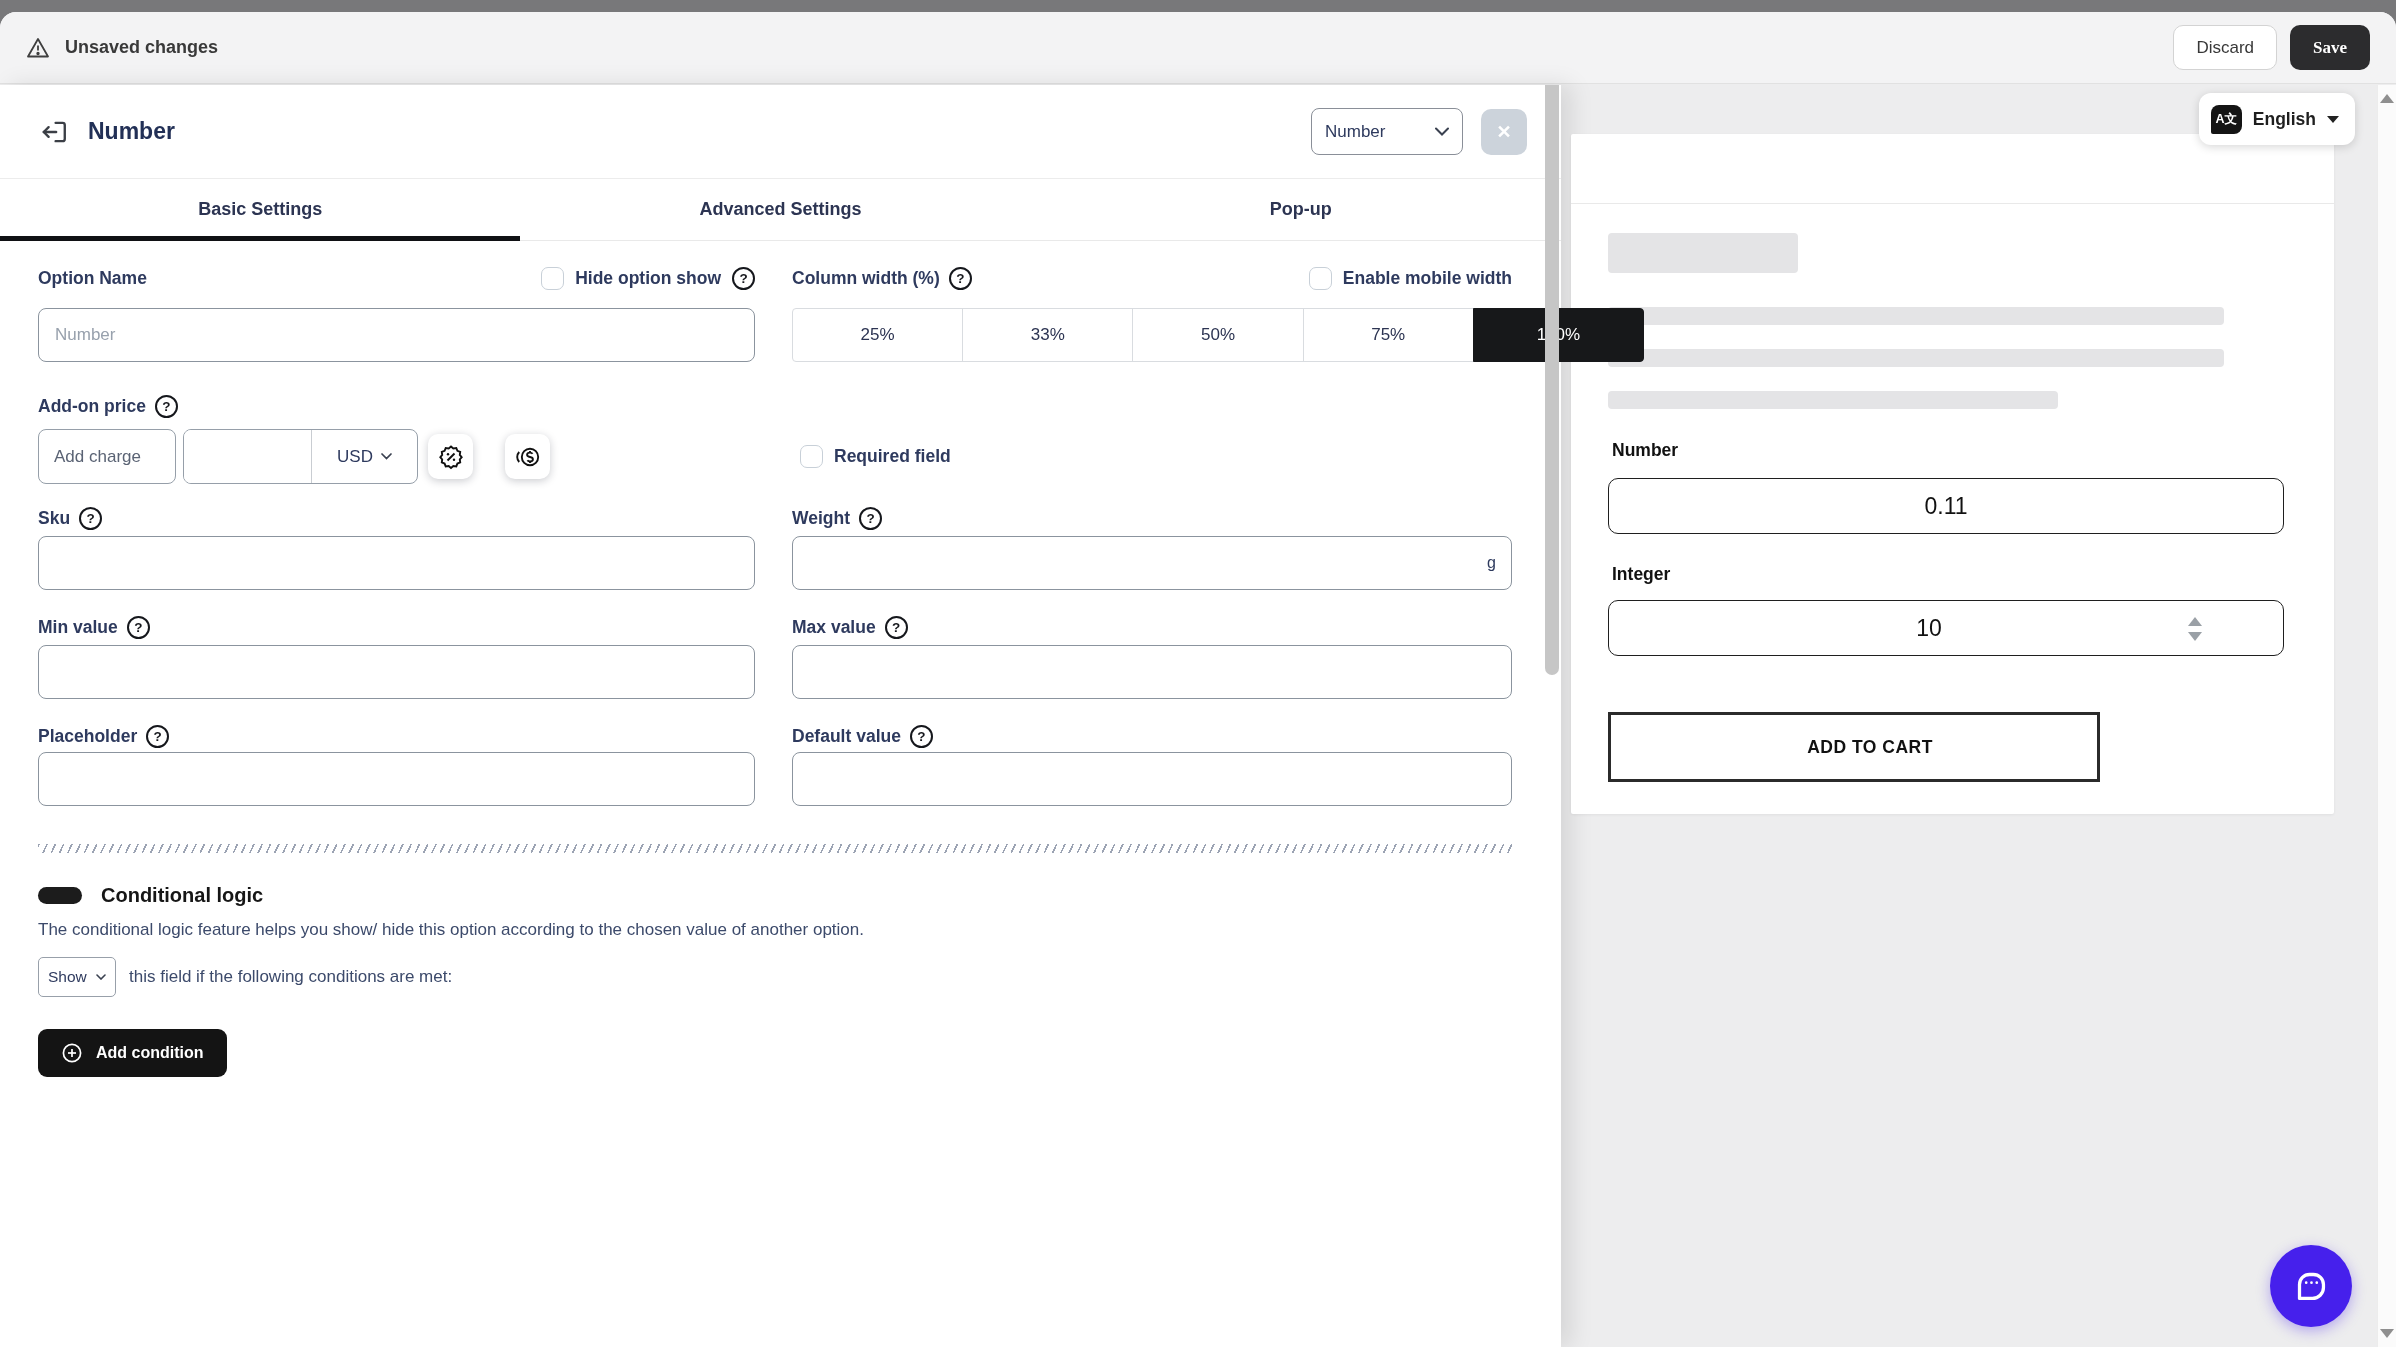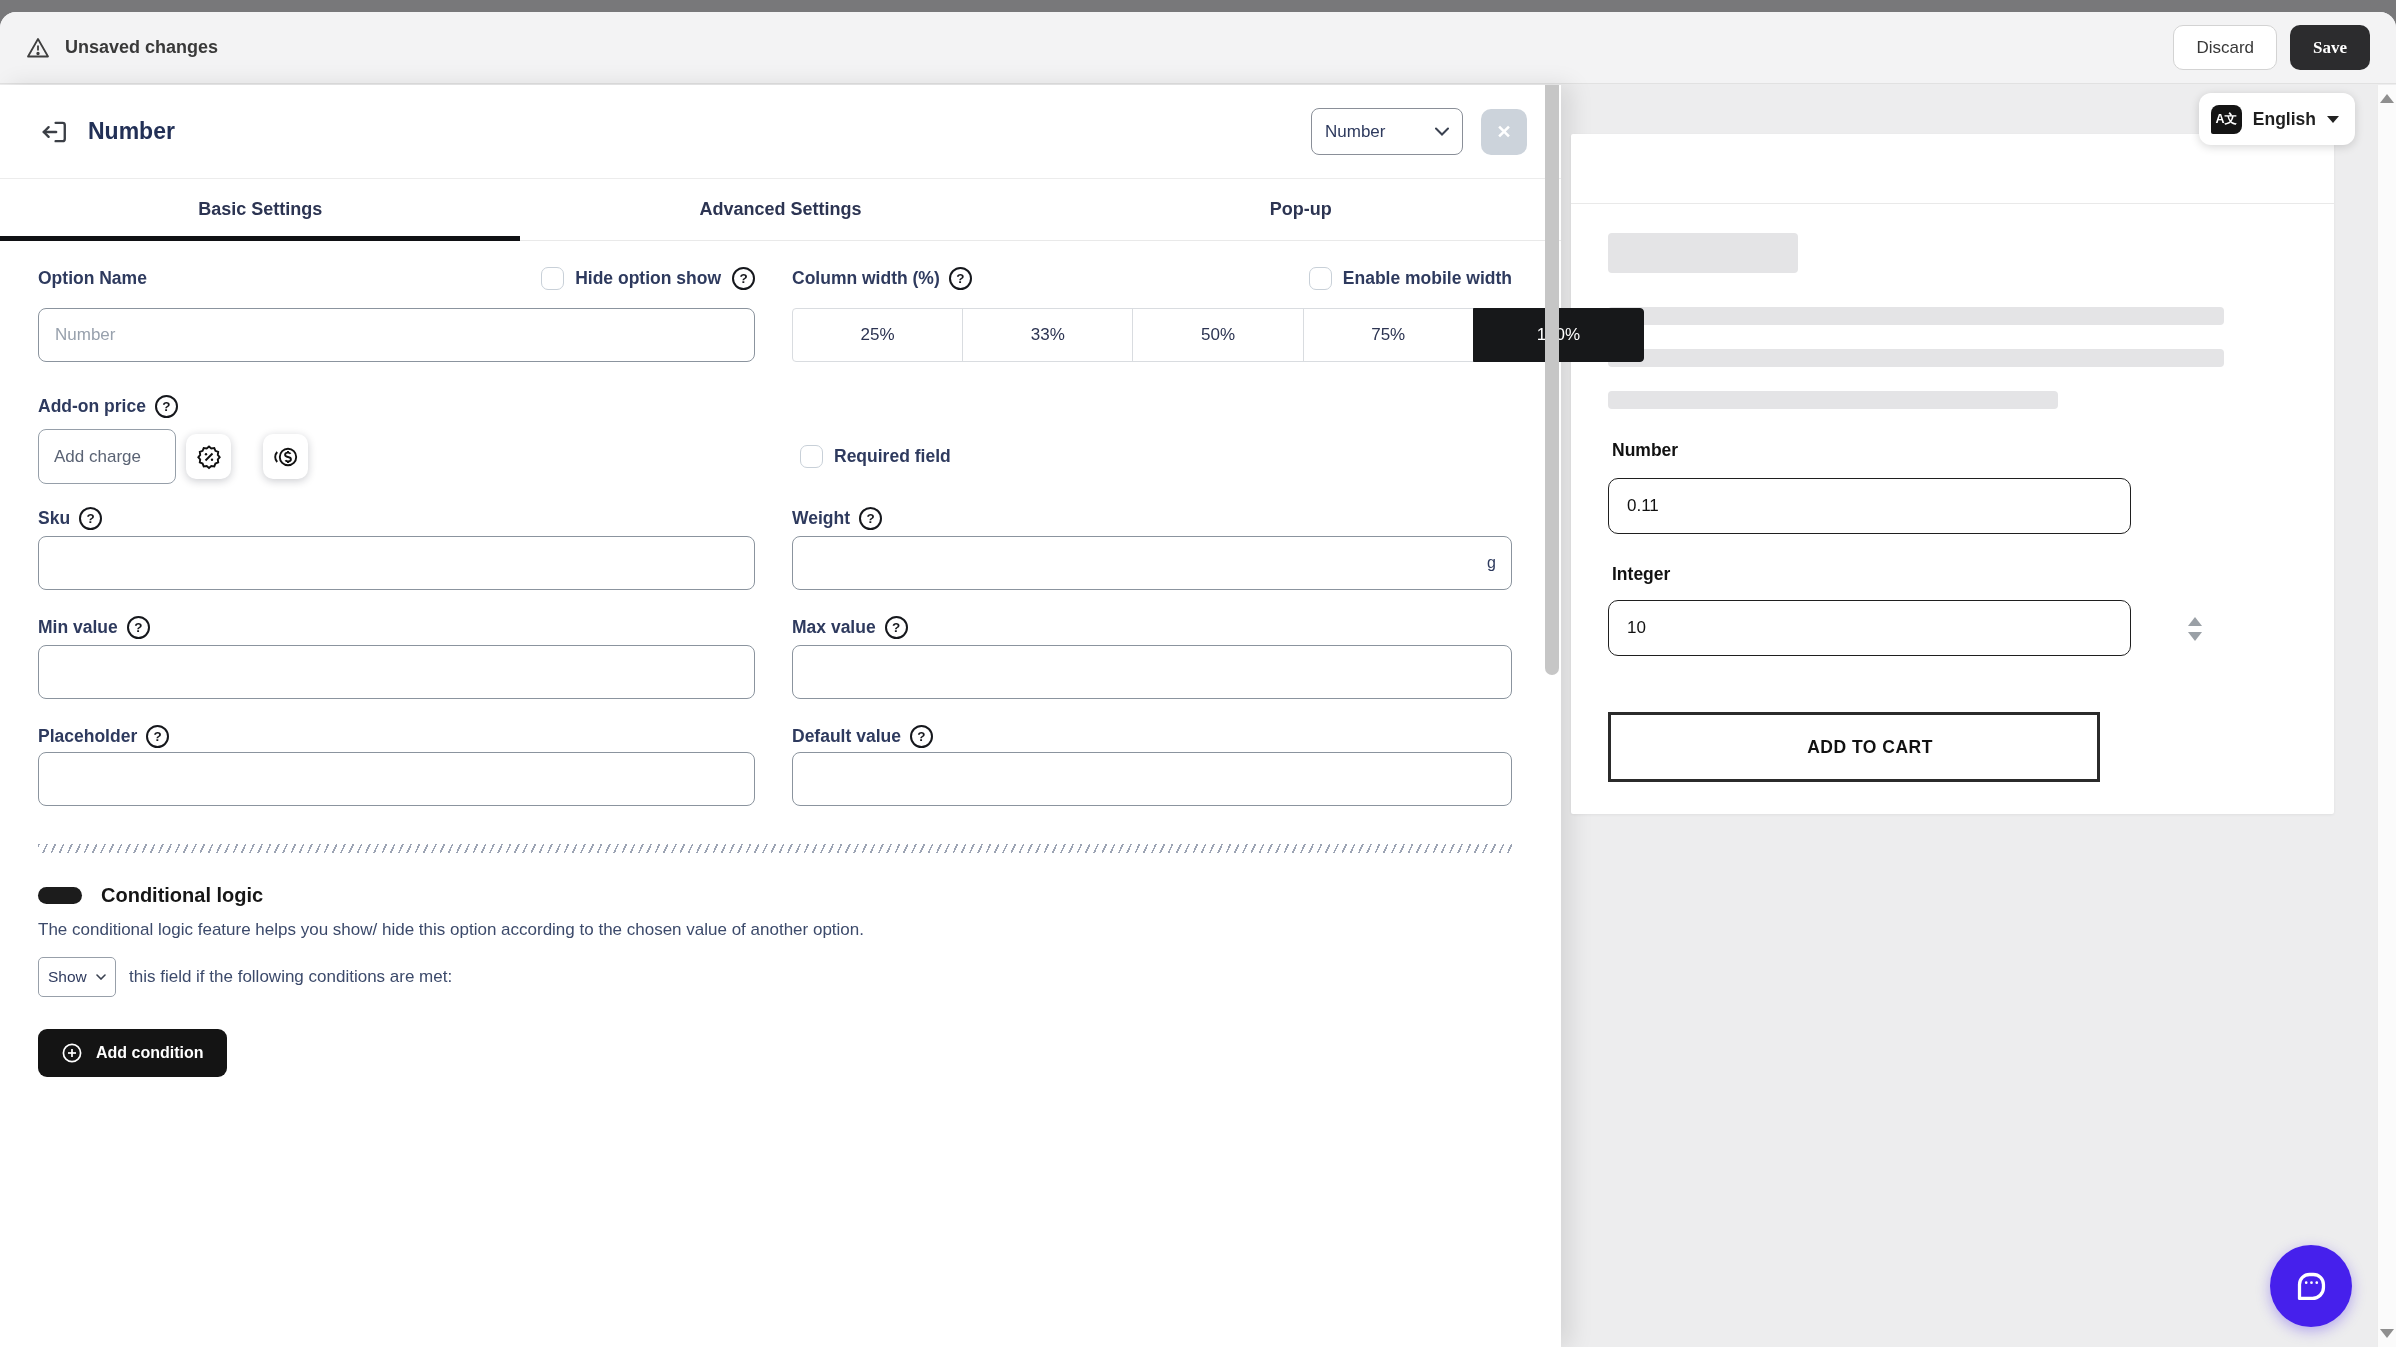--- a/index.html
+++ b/index.html
@@ -169,23 +169,23 @@
   }
   .card-header { height:70px; border-bottom:1px solid #e9e9e9; }
   .skel { position:absolute; background:#e4e4e6; border-radius:4px; }
   .skel.block { left:37px; top:99px;  width:190px; height:40px; }
   .skel.bar1  { left:37px; top:173px; width:616px; height:18px; }
   .skel.bar2  { left:37px; top:215px; width:616px; height:18px; }
   .skel.bar3  { left:37px; top:257px; width:450px; height:18px; }
   .pv-label { position:absolute; left:41px; font-size:17.5px; font-weight:700; color:#111; }
   .pv-label.l1 { top:306px; } .pv-label.l2 { top:430px; }
   .pv-input {
-    position:absolute; left:37px; width:523px; height:56px;
-    border:1.6px solid #1f1f1f; border-radius:10px; font-size:17px; color:#111;
-    padding:0 18px; font-family:"Liberation Sans",sans-serif; outline:none; background:#fff;
+    position:absolute; left:37px; width:676px; height:56px;
+    border:1.6px solid #1f1f1f; border-radius:10px; font-size:23px; color:#111;
+    padding:0 18px; font-family:"Liberation Sans",sans-serif; outline:none; background:#fff;text-align:center;
   }
   .pv-input.i1 { top:344px; } .pv-input.i2 { top:466px; padding-right:52px; }
   .stepper {
     position:absolute; left:613px; top:483px; width:22px; height:24px;
     display:flex; flex-direction:column; align-items:center; justify-content:space-between;
     cursor:pointer;
   }
   .tri-up    { width:0; height:0; border-left:7px solid transparent; border-right:7px solid transparent; border-bottom:9px solid #9aa0a6; }
   .tri-down  { width:0; height:0; border-left:7px solid transparent; border-right:7px solid transparent; border-top:9px solid #9aa0a6; }
   .btn-add-cart {
@@ -311,20 +311,29 @@
             <span class="field-label">
               <span>Add-on price</span>
               <span class="help-icon">?</span>
             </span>
           </div>
         </div>
 
         <div class="row mt11">
           <div class="col-l addon-row">
             <div class="add-charge">Add charge</div>
+            <div class="price-group">
+              <input class="price-input" type="text" value="" style="">
+              <div class="currency-select">
+                <span>USD</span>
+                <svg width="11" height="7" viewBox="0 0 11 7" fill="none" stroke="#3a4150" stroke-width="1.7" stroke-linecap="round">
+                    <path d="M1 1 L5.5 5.6 L10 1"></path>
+                  </svg>
+              </div>
+            </div>
             <button class="icon-btn first">
               <svg width="26" height="26" viewBox="0 0 26 26" fill="none" stroke="#111" stroke-width="1.9">
                 <path d="M13 2.5l2.3 1.9 3-.4 1.1 2.8 2.8 1.1-.4 3 1.9 2.3-1.9 2.3.4 3-2.8 1.1-1.1 2.8-3-.4-2.3 1.9-2.3-1.9-3 .4-1.1-2.8-2.8-1.1.4-3-1.9-2.3 1.9-2.3-.4-3 2.8-1.1 1.1-2.8 3 .4z"></path>
                 <line x1="9.5" y1="16.5" x2="16.5" y2="9.5"></line>
                 <circle cx="10" cy="10.2" r="1.2" fill="#111" stroke="none"></circle>
                 <circle cx="16" cy="15.8" r="1.2" fill="#111" stroke="none"></circle>
               </svg>
             </button>
             <button class="icon-btn second">
               <svg width="26" height="26" viewBox="0 0 26 26" fill="none" stroke="#111" stroke-width="1.9">

